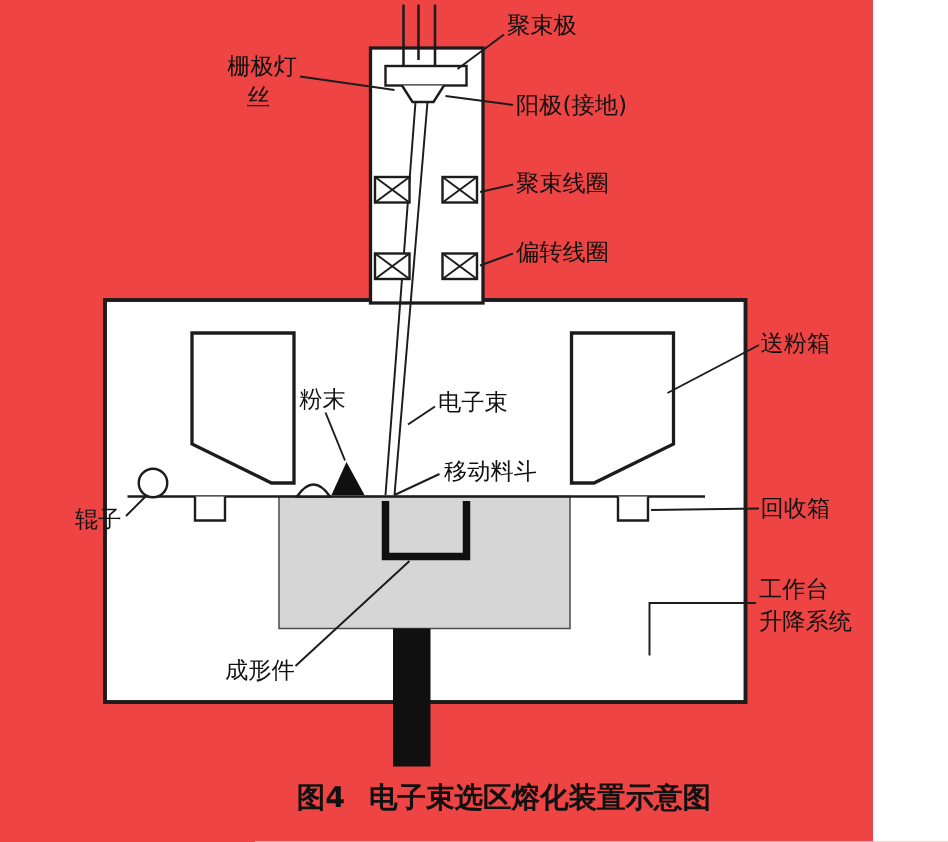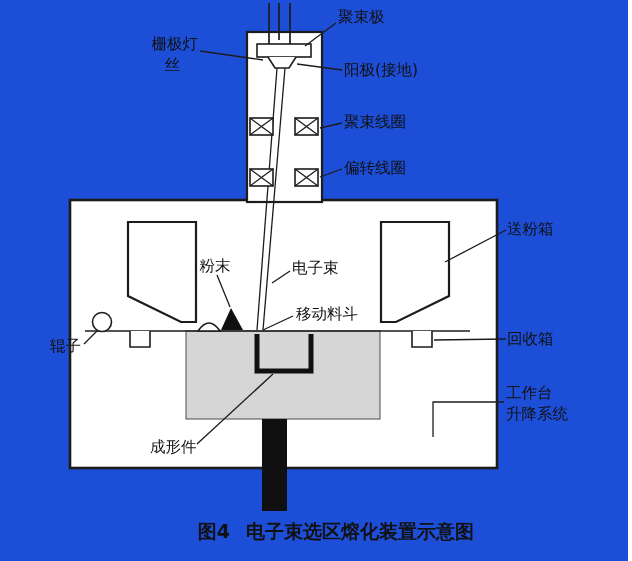--- a/index.html
+++ b/index.html
@@ -1,16 +1,16 @@
 <!DOCTYPE html>
 <html><head>
 <meta charset="utf-8">
 <style>
   html,body{margin:0;padding:0;background:#ffffff;}
-  .figure-wrap{width:628px;height:561px;position:relative;background:#1d4ed8;overflow:hidden;
+  .figure-wrap{width:582px;height:561px;position:relative;background:#ef4444;overflow:hidden;
                font-family:"DejaVu Sans",sans-serif;}
   svg{display:block;}
   .o  {fill:#fff;stroke:#1c1c1c;stroke-width:1.6;}
   .o2 {fill:#fff;stroke:#1c1c1c;stroke-width:2.2;}
   .o26{fill:#fff;stroke:#1c1c1c;stroke-width:2.6;}
   .l  {stroke:#1c1c1c;stroke-width:1.3;fill:none;}
   .l16{stroke:#1c1c1c;stroke-width:1.7;fill:none;}
   .thick{stroke:#101010;stroke-width:5;fill:none;}
   .solid{fill:#101010;stroke:none;}
   .tbl{fill:#d6d6d6;stroke:#4a4a4a;stroke-width:1;}

